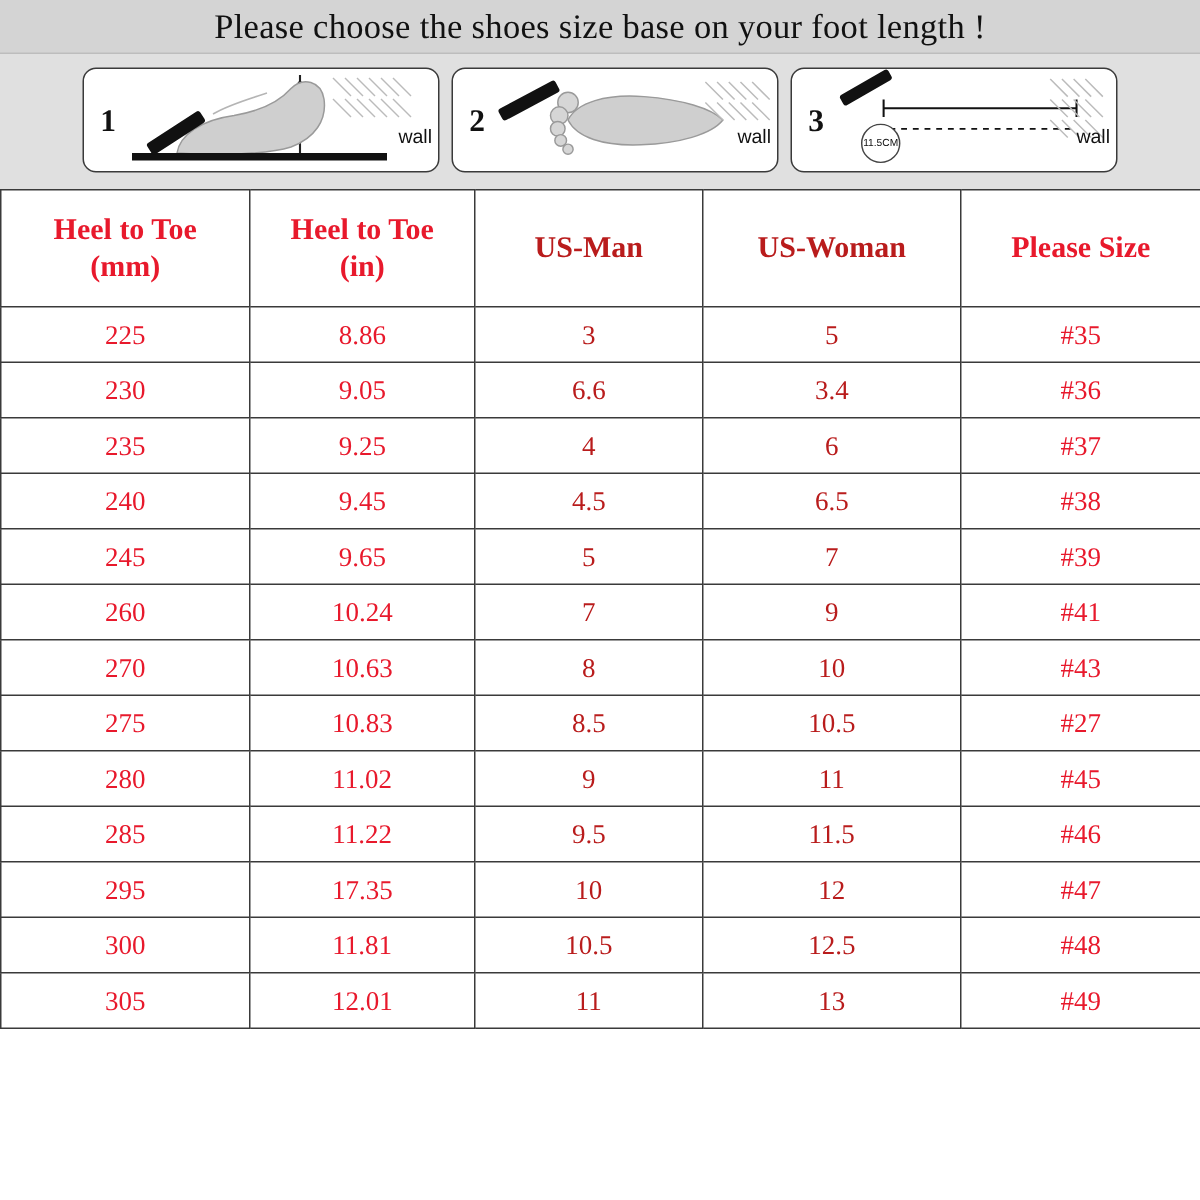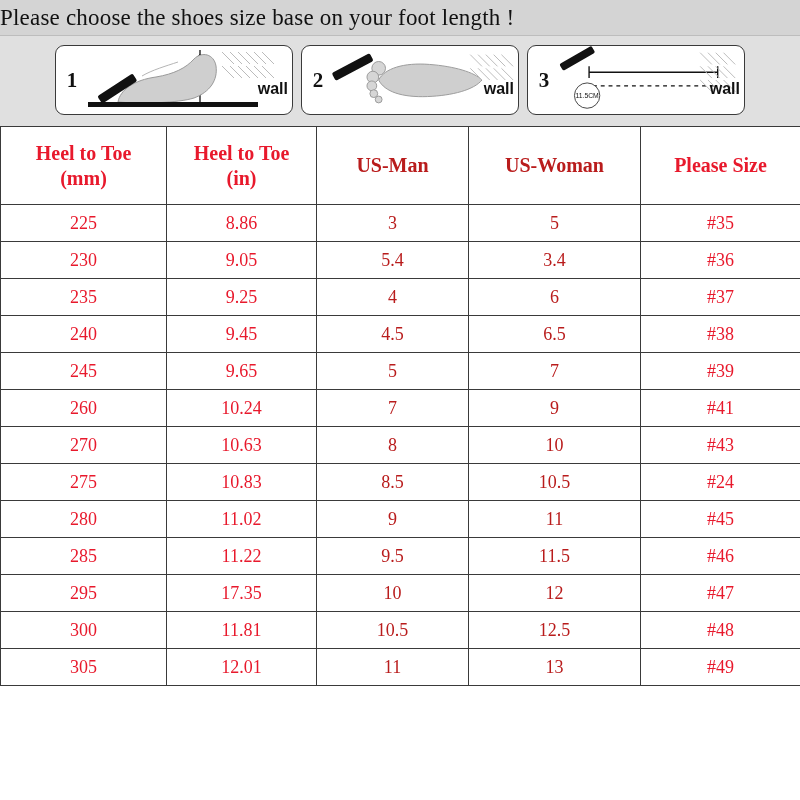--- a/index.html
+++ b/index.html
@@ -19,20 +19,21 @@
     position: relative;
     box-sizing: border-box;
     background: #ffffff;
   }
   .header-bar {
     height: 36px;
     background: #d4d4d4;
     border-bottom: 1px solid #bdbdbd;
     display: flex;
     align-items: center;
+    justify-content: center;
     box-sizing: border-box;
   }
   .header-title {
     font-family: "Liberation Serif", serif;
     font-size: 23px;
     color: #111111;
     white-space: nowrap;
     letter-spacing: 0.2px;
   }
   .diagram-row {
@@ -71,23 +72,22 @@
   }
   .card-svg {
     flex: 1;
     height: 68px;
   }
   .wall-label {
     position: absolute;
     right: 4px;
     bottom: 16px;
     font-family: "Liberation Sans", sans-serif;
-    font-size: 16px;
+    font-size: 13px;
     color: #111;
-    font-weight: bold;
   }
   table.size-table {
     border-collapse: collapse;
     width: 800px;
     table-layout: fixed;
   }
   table.size-table th,
   table.size-table td {
     border: 1px solid #3a3a3a;
     text-align: center;
@@ -241,21 +241,21 @@
       <tr>
         <td class="c-red">225</td>
         <td class="c-red">8.86</td>
         <td class="c-black">3</td>
         <td class="c-black">5</td>
         <td class="c-red">#35</td>
       </tr>
       <tr>
         <td class="c-red">230</td>
         <td class="c-red">9.05</td>
-        <td class="c-black">5.4</td>
+        <td class="c-black">6.6</td>
         <td class="c-black">3.4</td>
         <td class="c-red">#36</td>
       </tr>
       <tr>
         <td class="c-red">235</td>
         <td class="c-red">9.25</td>
         <td class="c-black">4</td>
         <td class="c-black">6</td>
         <td class="c-red">#37</td>
       </tr>
@@ -285,21 +285,21 @@
         <td class="c-red">10.63</td>
         <td class="c-black">8</td>
         <td class="c-black">10</td>
         <td class="c-red">#43</td>
       </tr>
       <tr>
         <td class="c-red">275</td>
         <td class="c-red">10.83</td>
         <td class="c-black">8.5</td>
         <td class="c-black">10.5</td>
-        <td class="c-red">#24</td>
+        <td class="c-red">#27</td>
       </tr>
       <tr>
         <td class="c-red">280</td>
         <td class="c-red">11.02</td>
         <td class="c-black">9</td>
         <td class="c-black">11</td>
         <td class="c-red">#45</td>
       </tr>
       <tr>
         <td class="c-red">285</td>

